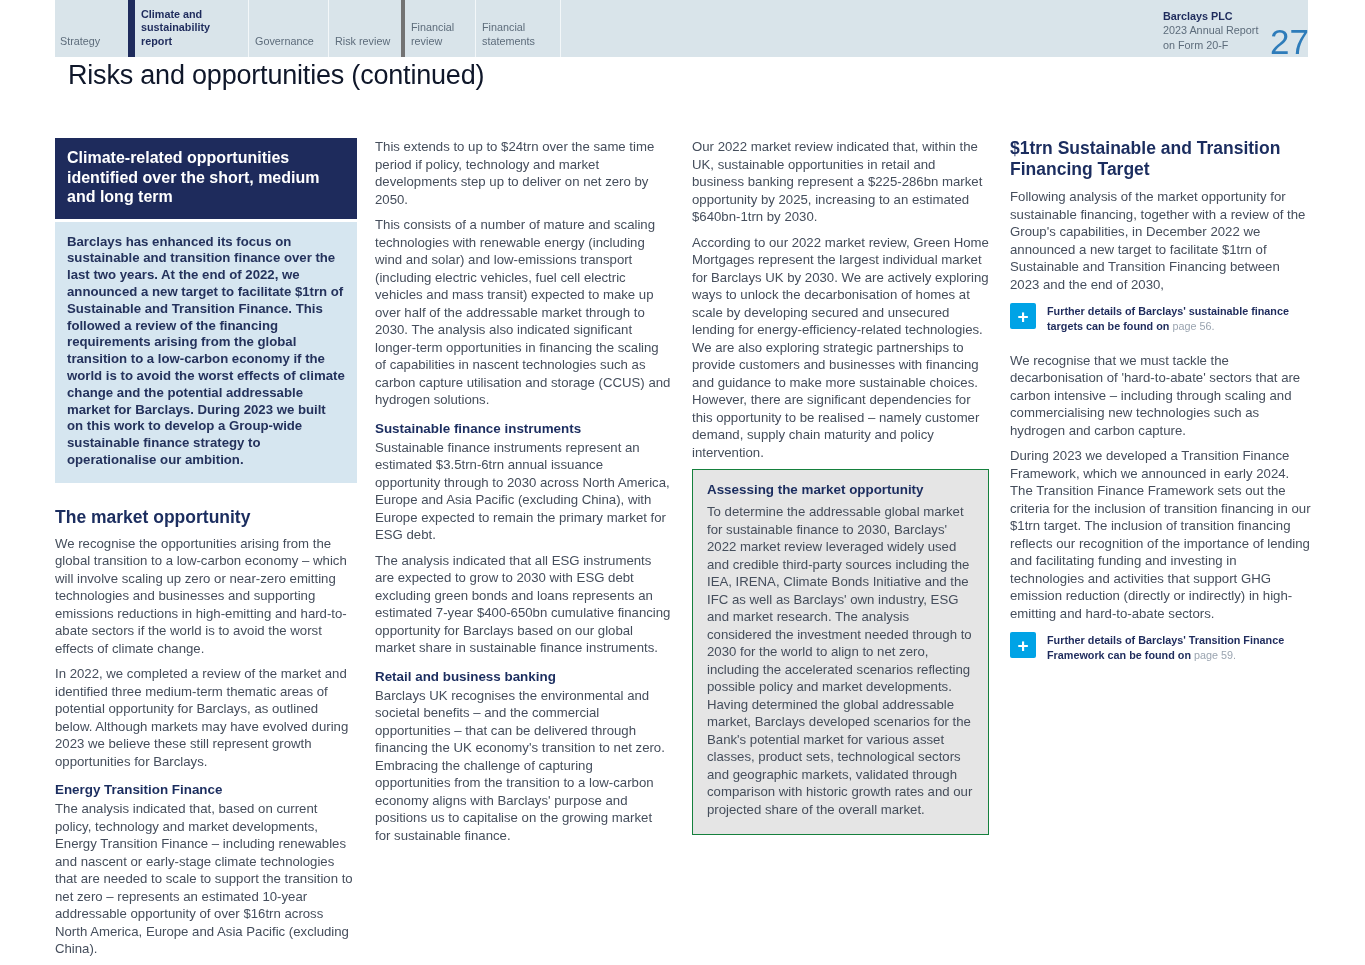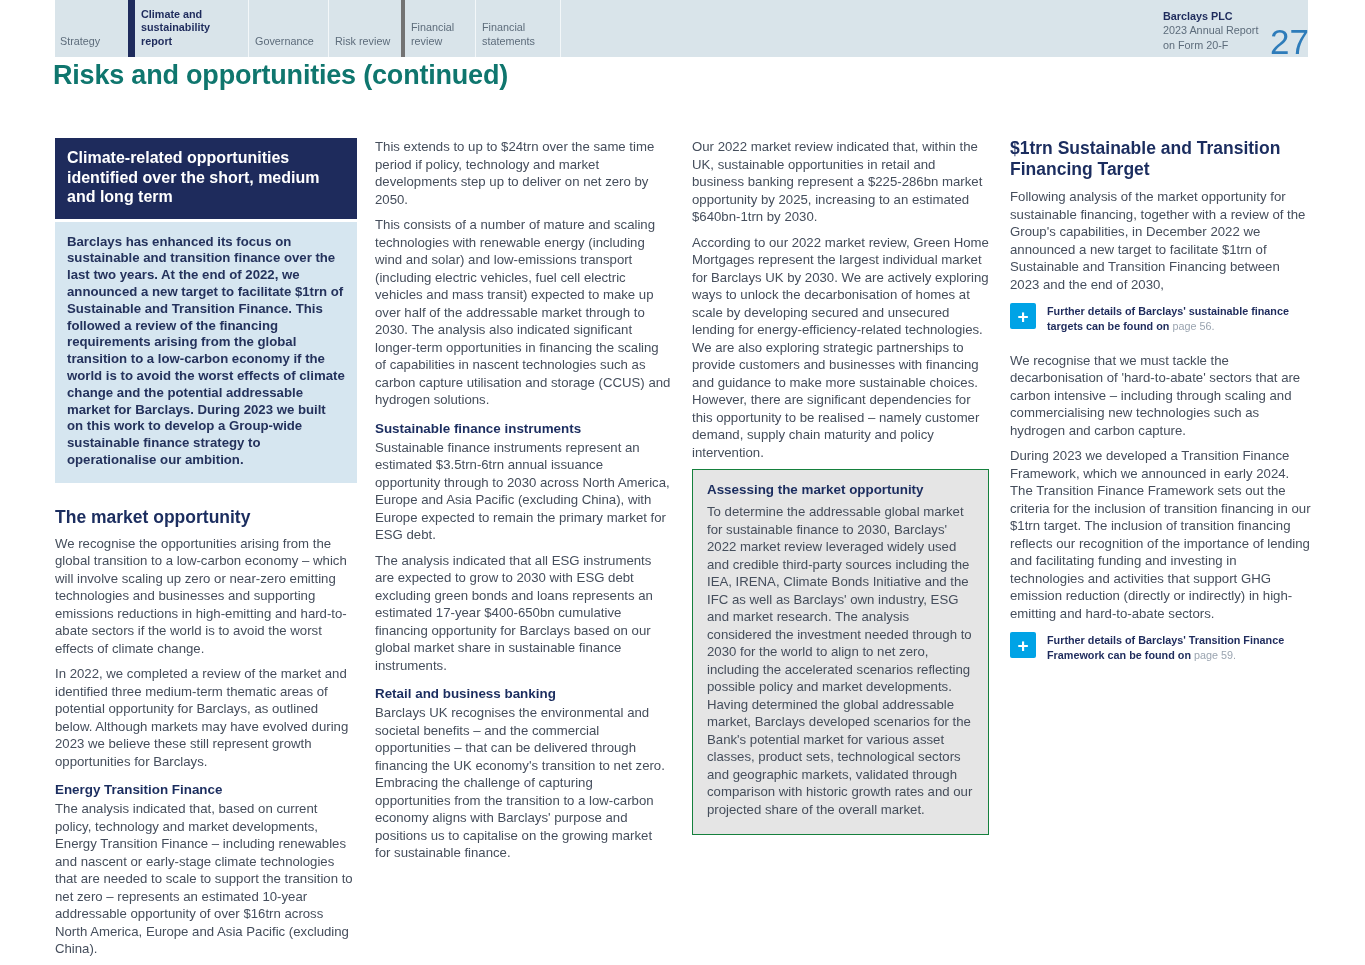--- a/index.html
+++ b/index.html
@@ -17,21 +17,21 @@
   .tab.t2 { width:120px; border-left:7px solid #1e2b5c; font-weight:bold; color:#1e2b5c; padding-left:6px; }
   .tab.t3 { width:80px; border-left:1px solid #f3f7f9; padding-left:6px; }
   .tab.t4 { width:73px; border-left:1px solid #f3f7f9; padding-left:6px; }
   .tab.t5 { width:74px; border-left:4px solid #737373; padding-left:6px; }
   .tab.t6 { width:86px; border-left:1px solid #f3f7f9; border-right:1px solid #f3f7f9; padding-left:6px; }
   .brand { position:absolute; left:1108px; top:9px; font-size:10.8px; line-height:1.32; color:#5d6c7b; }
   .brand .b1 { font-weight:bold; color:#1e2b5c; }
   .pagenum { position:absolute; left:1215px; top:22px; font-size:35px; font-weight:300; color:#2e7cba; }
 
   
-  h1.title { position:absolute; left:53px; top:60px; font-size:27px; font-weight:700; color:#0f766e; letter-spacing:-0.2px; }
+  h1.title { position:absolute; left:68px; top:60px; font-size:27px; font-weight:400; color:#0f172a; letter-spacing:-0.2px; }
 
   
   .col { position:absolute; top:138px; }
   .c1 { left:55px;  width:302px; }
   .c2 { left:375px; width:296px; }
   .c3 { left:692px; width:297px; }
   .c4 { left:1010px; width:302px; }
 
   .col p { font-size:13.2px; line-height:17.5px; margin-bottom:8px; color:#454e5c; }
   h2.sect { font-size:17.5px; line-height:1.2; font-weight:bold; color:#1b2d5f; margin:24px 0 7px; }
@@ -101,21 +101,21 @@
     <p>In 2022, we completed a review of the market and identified three medium-term thematic areas of potential opportunity for Barclays, as outlined below. Although markets may have evolved during 2023 we believe these still represent growth opportunities for Barclays.</p>
     <h3 class="sub">Energy Transition Finance</h3>
     <p>The analysis indicated that, based on current policy, technology and market developments, Energy Transition Finance – including renewables and nascent or early-stage climate technologies that are needed to scale to support the transition to net zero – represents an estimated 10-year addressable opportunity of over $16trn across North America, Europe and Asia Pacific (excluding China).</p>
   </div>
 
   <div class="col c2">
     <p>This extends to up to $24trn over the same time period if policy, technology and market developments step up to deliver on net zero by 2050.</p>
     <p>This consists of a number of mature and scaling technologies with renewable energy (including wind and solar) and low-emissions transport (including electric vehicles, fuel cell electric vehicles and mass transit) expected to make up over half of the addressable market through to 2030. The analysis also indicated significant longer-term opportunities in financing the scaling of capabilities in nascent technologies such as carbon capture utilisation and storage (CCUS) and hydrogen solutions.</p>
     <h3 class="sub">Sustainable finance instruments</h3>
     <p>Sustainable finance instruments represent an estimated $3.5trn-6trn annual issuance opportunity through to 2030 across North America, Europe and Asia Pacific (excluding China), with Europe expected to remain the primary market for ESG debt.</p>
-    <p>The analysis indicated that all ESG instruments are expected to grow to 2030 with ESG debt excluding green bonds and loans represents an estimated 17-year $400-650bn cumulative financing opportunity for Barclays based on our global market share in sustainable finance instruments.</p>
+    <p>The analysis indicated that all ESG instruments are expected to grow to 2030 with ESG debt excluding green bonds and loans represents an estimated 7-year $400-650bn cumulative financing opportunity for Barclays based on our global market share in sustainable finance instruments.</p>
     <h3 class="sub">Retail and business banking</h3>
     <p>Barclays UK recognises the environmental and societal benefits – and the commercial opportunities – that can be delivered through financing the UK economy's transition to net zero. Embracing the challenge of capturing opportunities from the transition to a low-carbon economy aligns with Barclays' purpose and positions us to capitalise on the growing market for sustainable finance.</p>
   </div>
 
   <div class="col c3">
     <p>Our 2022 market review indicated that, within the UK, sustainable opportunities in retail and business banking represent a $225-286bn market opportunity by 2025, increasing to an estimated $640bn-1trn by 2030.</p>
     <p>According to our 2022 market review, Green Home Mortgages represent the largest individual market for Barclays UK by 2030. We are actively exploring ways to unlock the decarbonisation of homes at scale by developing secured and unsecured lending for energy-efficiency-related technologies. We are also exploring strategic partnerships to provide customers and businesses with financing and guidance to make more sustainable choices. However, there are significant dependencies for this opportunity to be realised – namely customer demand, supply chain maturity and policy intervention.</p>
     <div class="infobox">
       <h3 class="sub">Assessing the market opportunity</h3>
       <p>To determine the addressable global market for sustainable finance to 2030, Barclays' 2022 market review leveraged widely used and credible third-party sources including the IEA, IRENA, Climate Bonds Initiative and the IFC as well as Barclays' own industry, ESG and market research. The analysis considered the investment needed through to 2030 for the world to align to net zero, including the accelerated scenarios reflecting possible policy and market developments. Having determined the global addressable market, Barclays developed scenarios for the Bank's potential market for various asset classes, product sets, technological sectors and geographic markets, validated through comparison with historic growth rates and our projected share of the overall market.</p>

